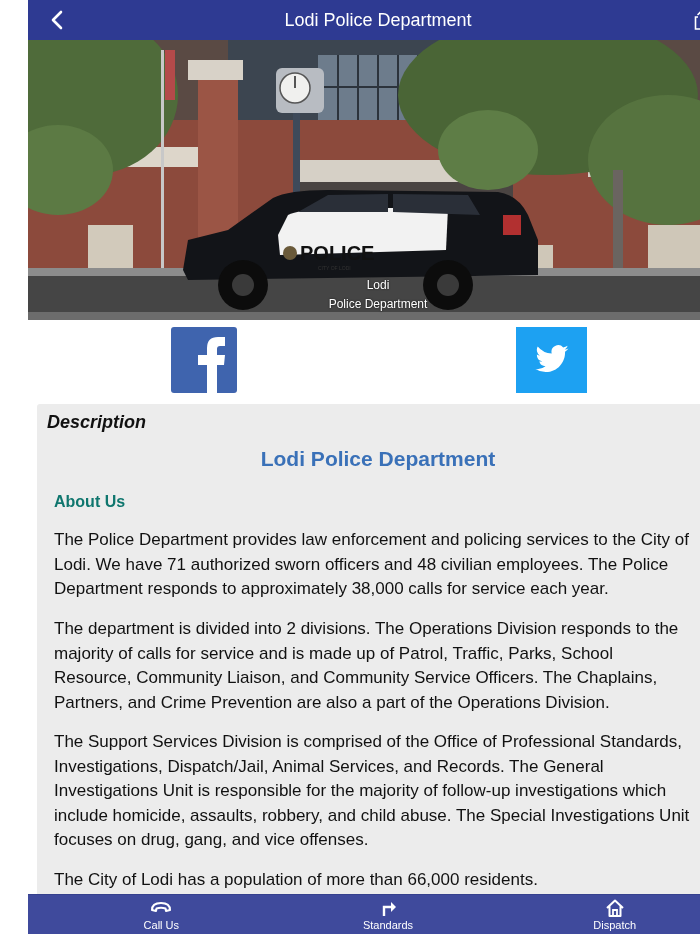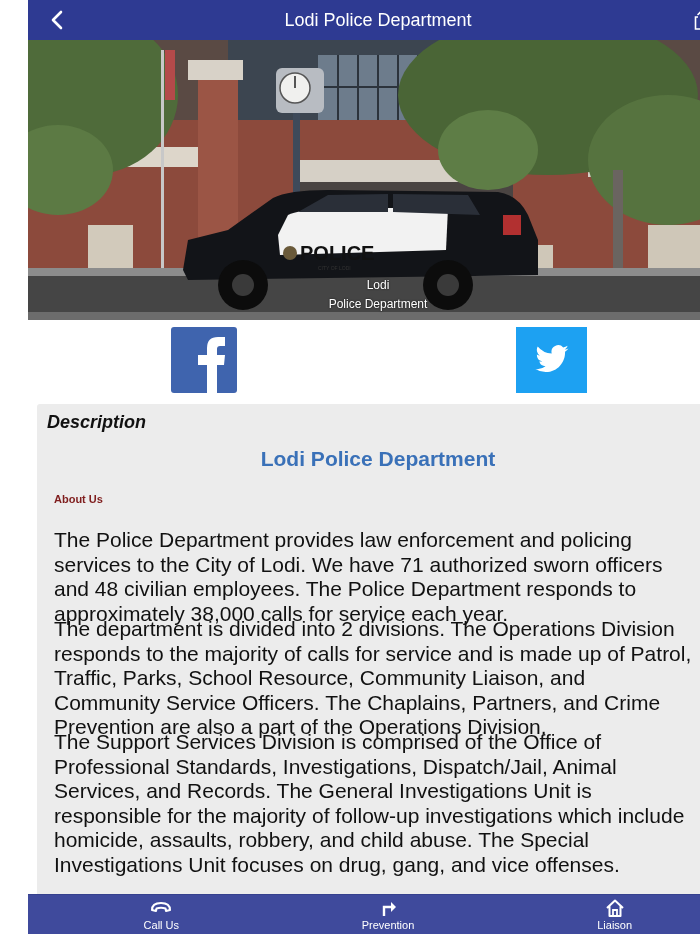--- a/index.html
+++ b/index.html
@@ -15,22 +15,22 @@
     .hero svg { display: block; }
     .hero-caption { position: absolute; left: 0; right: 0; bottom: 6px; text-align: center; color: #ffffff; font-size: 12px; line-height: 19px; text-shadow: 0 0 2px rgba(0,0,0,0.8); }
 
     .social-row { position: absolute; top: 320px; left: 0; width: 700px; height: 84px; background: #ffffff; }
     .fb-button { position: absolute; left: 143px; top: 7px; width: 66px; height: 66px; background: #3f64ae; border-radius: 3px; cursor: pointer; overflow: hidden; }
     .tw-button { position: absolute; left: 488px; top: 7px; width: 71px; height: 66px; background: #1da1f2; cursor: pointer; display: flex; align-items: center; justify-content: center; }
 
     .card { position: absolute; top: 404px; left: 9px; width: 682px; height: 500px; background: #ececec; border-radius: 3px; overflow: hidden; }
     .card-label { position: absolute; left: 10px; top: 8px; font-size: 18px; font-weight: bold; font-style: italic; color: #111111; }
     .card-heading { position: absolute; top: 43px; left: 0; right: 0; text-align: center; font-size: 21px; font-weight: bold; color: #3a71b8; }
-    .section-title { position: absolute; left: 17px; top: 89px; font-size: 11px; font-weight: bold; color: #7f1d1d; }
-    .body-text { position: absolute; left: 17px; width: 640px; font-size: 21px; line-height: 24.5px; color: #111111; }
+    .section-title { position: absolute; left: 17px; top: 89px; font-size: 16px; font-weight: bold; color: #0f766e; }
+    .body-text { position: absolute; left: 17px; width: 640px; font-size: 17px; line-height: 24.5px; color: #111111; }
 
     .tabbar { position: absolute; left: 0; bottom: 0; width: 700px; height: 40px; background: #3f4a9c; display: flex; border-top: 1px solid #36418e; padding-left: 20px; }
     .tab { flex: 1; display: flex; flex-direction: column; align-items: center; justify-content: flex-start; padding-top: 4px; cursor: pointer; }
     .tab-icon { width: 22px; height: 18px; }
     .tab-label { color: #ffffff; font-size: 11px; margin-top: 2px; }
   </style>
 </head>
 <body>
 
 <div class="app">
@@ -129,38 +129,39 @@
     </div>
   </div>
 
   <div class="card">
     <div class="card-label">Description</div>
     <div class="card-heading">Lodi Police Department</div>
     <div class="section-title">About Us</div>
     <p class="body-text" style="top:124px">The Police Department provides law enforcement and policing services to the City of Lodi. We have 71 authorized sworn officers and 48 civilian employees. The Police Department responds to approximately 38,000 calls for service each year.</p>
     <p class="body-text" style="top:213px">The department is divided into 2 divisions. The Operations Division responds to the majority of calls for service and is made up of Patrol, Traffic, Parks, School Resource, Community Liaison, and Community Service Officers. The Chaplains, Partners, and Crime Prevention are also a part of the Operations Division.</p>
     <p class="body-text" style="top:326px">The Support Services Division is comprised of the Office of Professional Standards, Investigations, Dispatch/Jail, Animal Services, and Records. The General Investigations Unit is responsible for the majority of follow-up investigations which include homicide, assaults, robbery, and child abuse. The Special Investigations Unit focuses on drug, gang, and vice offenses.</p>
+    <p class="body-text" style="top:464px">The City of Lodi has a population of more than 66,000 residents.</p>
   </div>
 
   <div class="tabbar">
     <div class="tab">
       <svg class="tab-icon" viewBox="0 0 22 18">
         <path d="M2 11 Q2 4 11 4 Q20 4 20 11 L16 12 L15.5 9.5 Q11 8 6.5 9.5 L6 12 Z" fill="none" stroke="#ffffff" stroke-width="2" stroke-linejoin="round"></path>
       </svg>
       <span class="tab-label">Call Us</span>
     </div>
     <div class="tab">
       <svg class="tab-icon" viewBox="0 0 22 18">
         <path d="M7 17 V8 H15" fill="none" stroke="#ffffff" stroke-width="2.4"></path>
         <path d="M14 3 L19 8 L14 13 Z" fill="#ffffff"></path>
       </svg>
-      <span class="tab-label">Prevention</span>
+      <span class="tab-label">Standards</span>
     </div>
     <div class="tab">
       <svg class="tab-icon" viewBox="0 0 22 18">
         <path d="M3 9 L11 1.5 L19 9 M5.5 7 V17 H16.5 V7" fill="none" stroke="#ffffff" stroke-width="2" stroke-linejoin="round"></path>
         <path d="M9 17 V11 H13 V17" fill="none" stroke="#ffffff" stroke-width="1.8"></path>
       </svg>
-      <span class="tab-label">Liaison</span>
+      <span class="tab-label">Dispatch</span>
     </div>
   </div>
 
 </div>
 
 </body></html>

